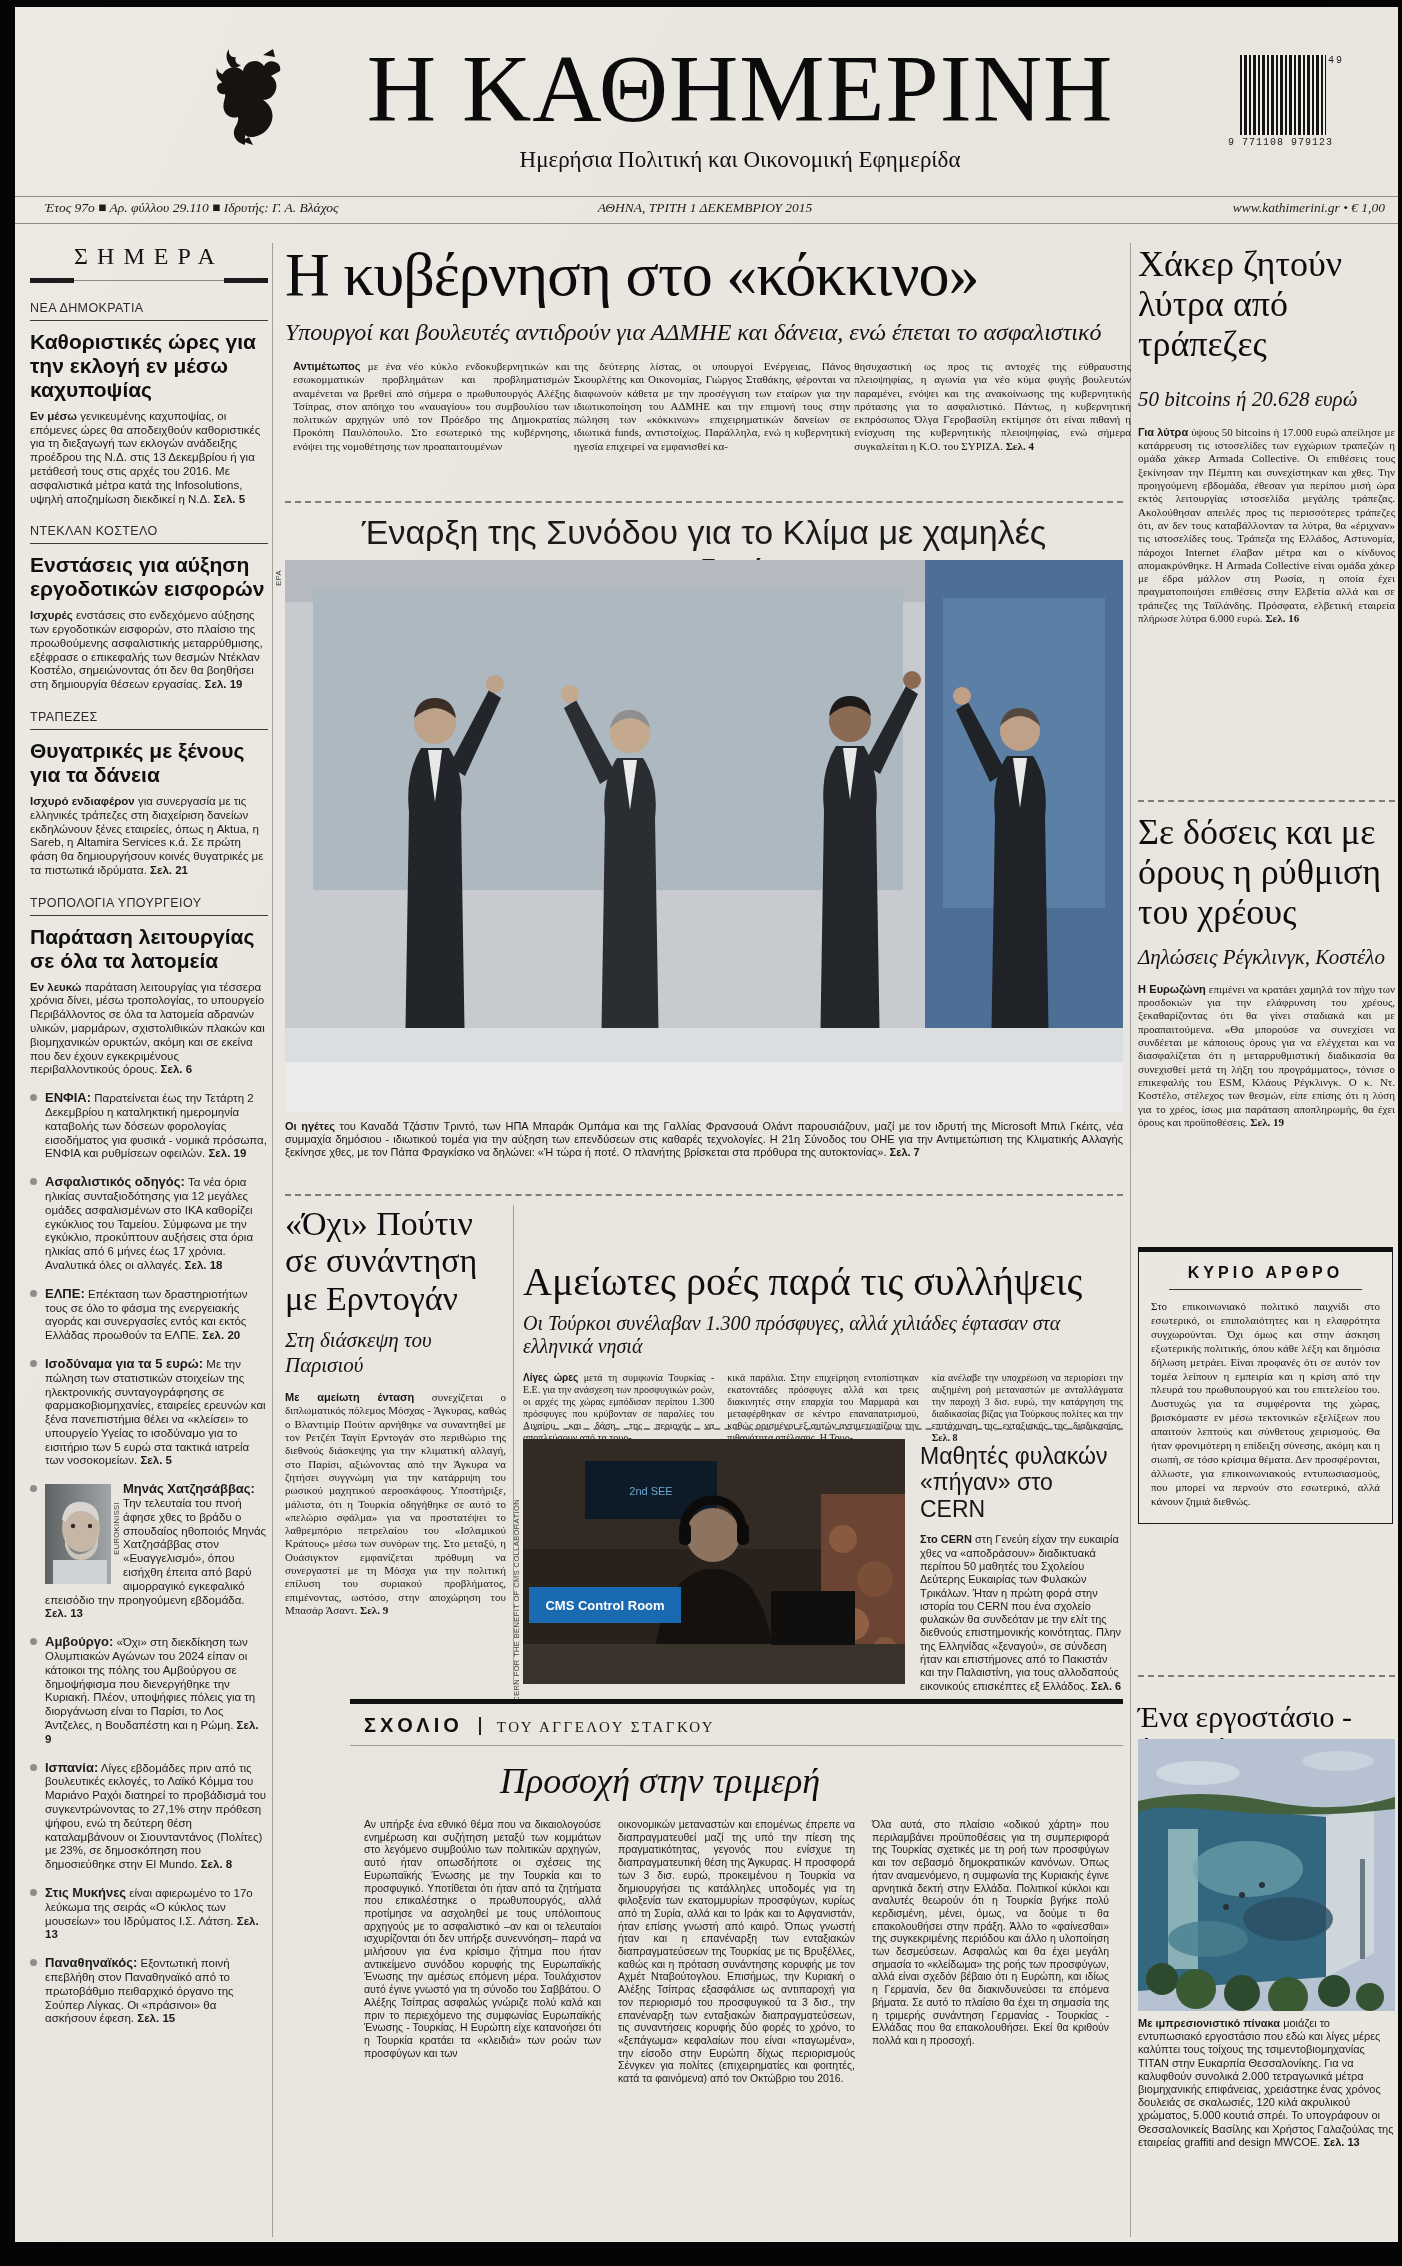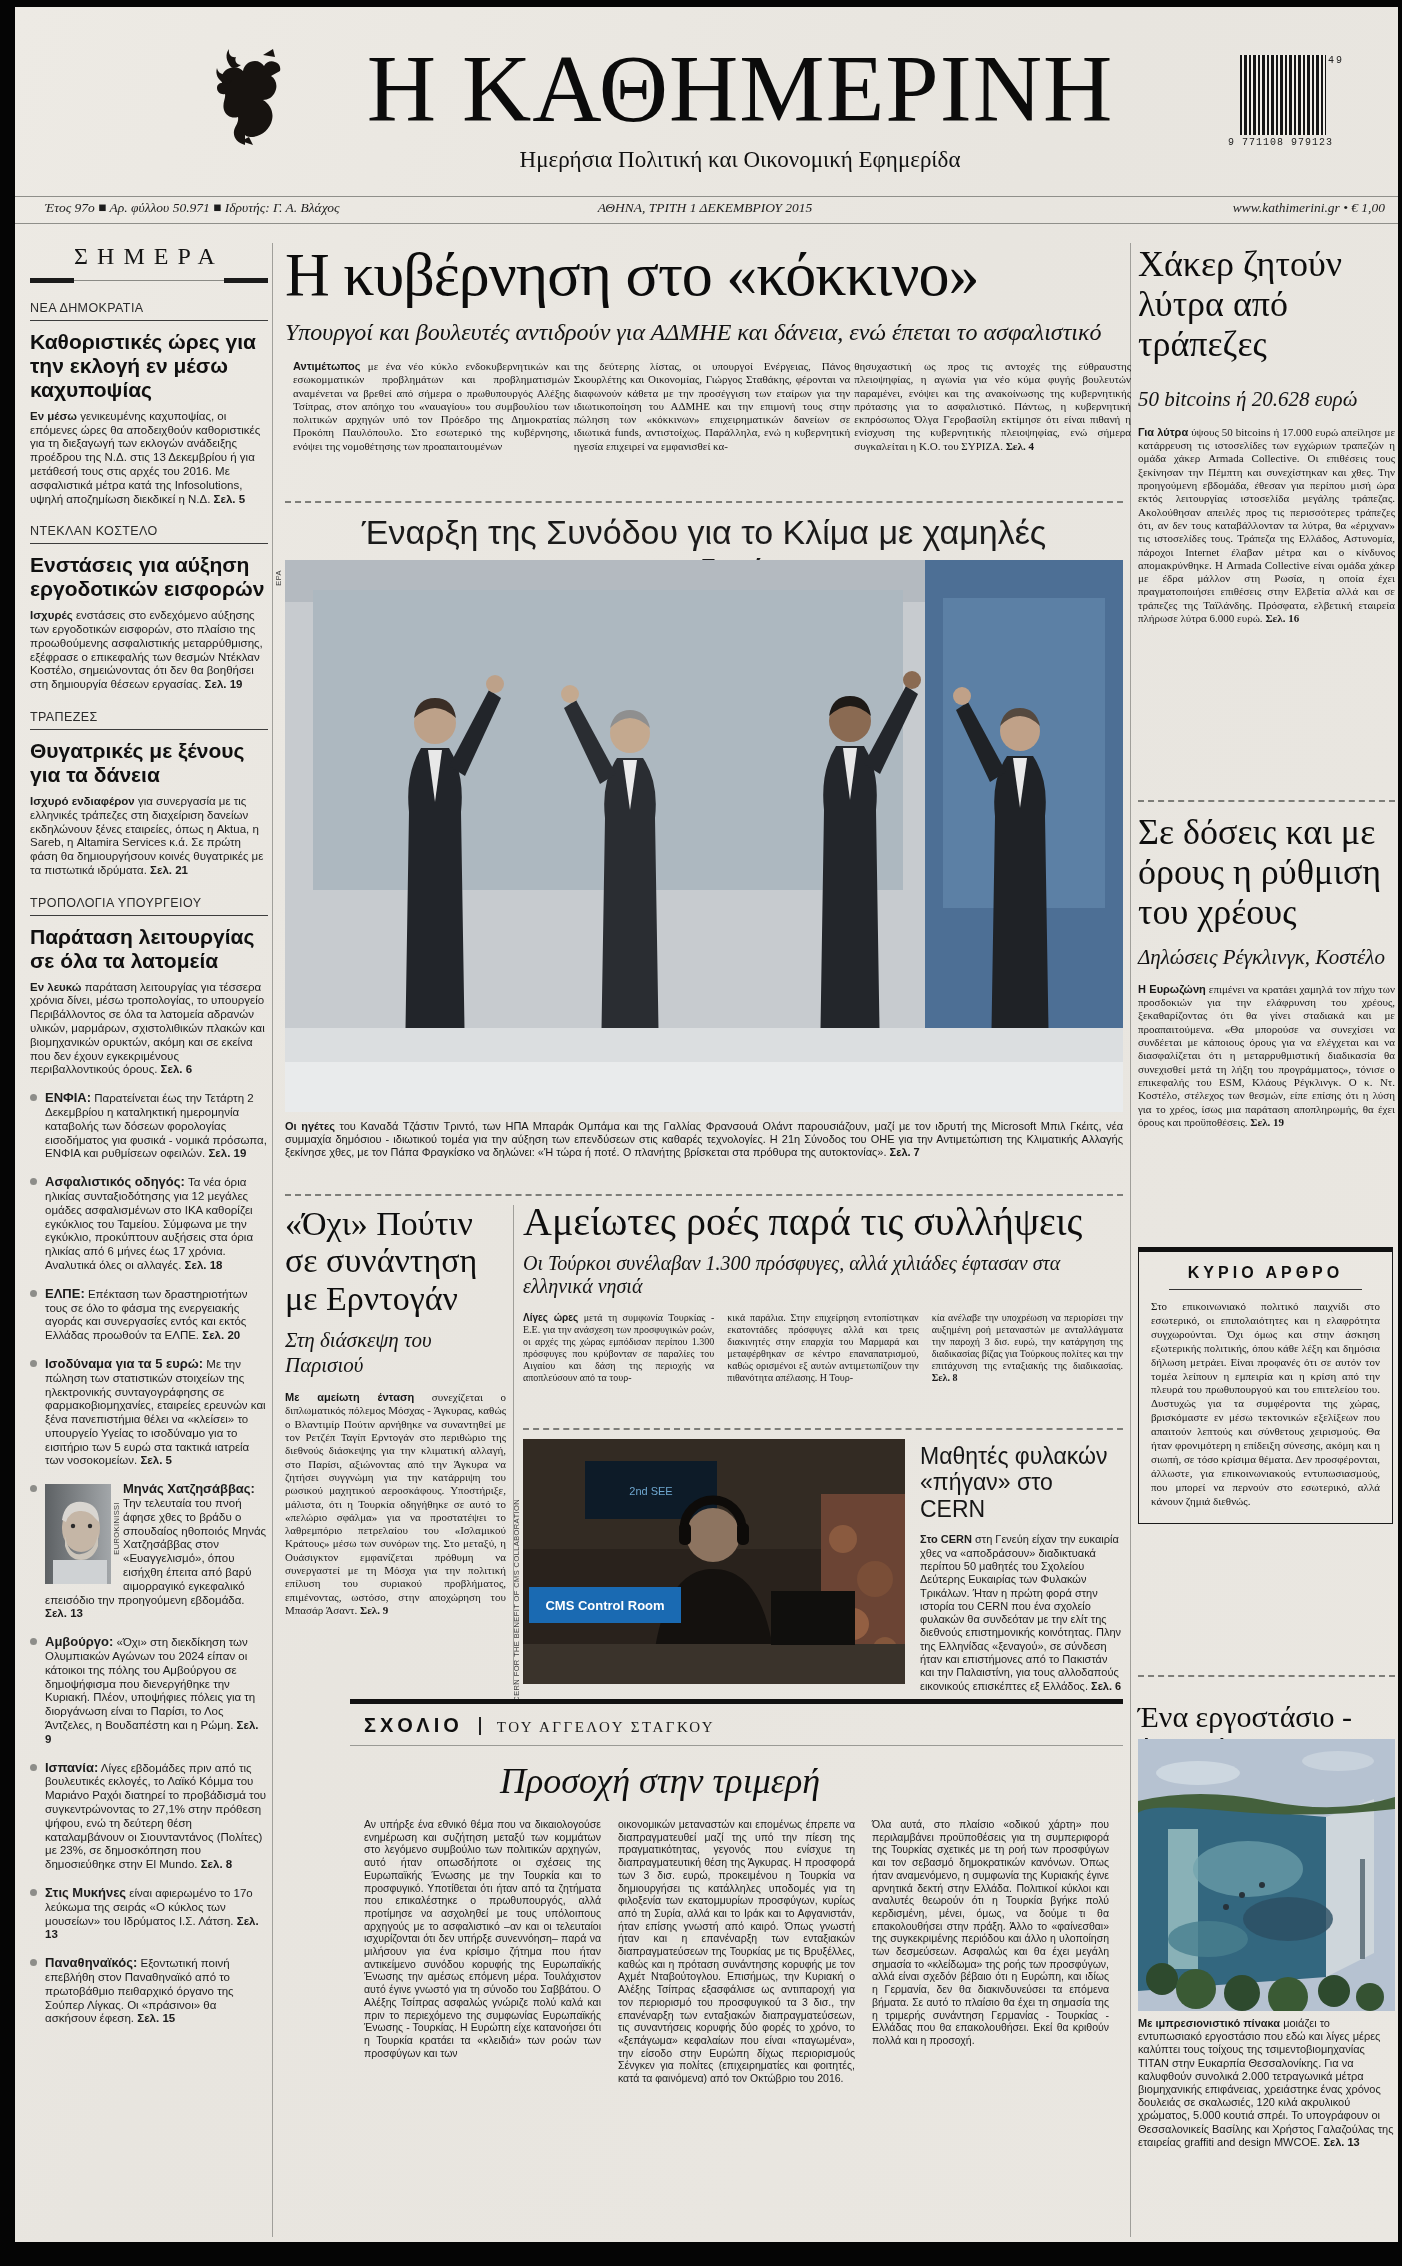--- a/index.html
+++ b/index.html
@@ -52,21 +52,21 @@
   .clim-head{left:270px;top:506px;width:838px;text-align:center;font-size:34px;color:#1a1a1a;}
   .photo-main{left:270px;top:553px;width:838px;height:552px;}
   .cap-main{left:270px;top:1113px;width:838px;font-size:11px;line-height:1.18;text-align:justify;color:#161616;}
 
   .putin{left:270px;top:1198px;width:221px;}
   .putin-h{font-size:34px;line-height:1.1;color:#0e0e0e;}
   .putin-d{font-size:21px;font-style:italic;margin-top:11px;}
   .putin-b{margin-top:13px;font-size:11px;line-height:1.21;text-align:justify;
            font-family:"Liberation Serif",serif;color:#171717;}
 
-  .flows{left:508px;top:1194px;width:600px;}
+  .flows{left:508px;top:1254px;width:600px;}
   .flows-h{font-size:40px;line-height:1.05;color:#0e0e0e;}
   .flows-d{font-size:20px;font-style:italic;margin-top:9px;}
   .flows-cols{display:flex;gap:13px;margin-top:14px;}
   .flows-cols div{flex:1;font-size:10px;line-height:1.21;text-align:justify;
                   font-family:"Liberation Serif",serif;color:#171717;}
 
   .cern-photo{left:508px;top:1432px;width:382px;height:245px;border-radius:18px;}
   .cern-text{left:905px;top:1436px;width:203px;}
   .cern-h{font-size:23px;line-height:1.15;color:#161616;}
   .cern-b{margin-top:11px;font-size:11px;line-height:1.21;color:#1b1b1b;}
@@ -110,21 +110,21 @@
       <path fill="#171310" d="M30 96l12 4-4-8zM52 10l10-6 2 8z"></path>
     </svg>
     <div class="abs mast-sub">Ημερήσια Πολιτική και Οικονομική Εφημερίδα</div>
     <div class="abs mast-title">Η ΚΑΘΗΜΕΡΙΝΗ</div>
     <div class="abs barcode"></div>
     <div class="abs barcode-num">9 771108 979123</div>
     <div class="abs barcode-corner">49</div>
 
     <div class="hl-h" style="left:0;top:189px;width:1383px"></div>
     <div class="hl-h" style="left:0;top:216px;width:1383px"></div>
-    <div class="abs edline" style="left:30px;top:193px">Έτος 97ο ■ Αρ. φύλλου 50.971 ■ Ιδρυτής: Γ. Α. Βλάχος</div>
+    <div class="abs edline" style="left:30px;top:193px">Έτος 97ο ■ Αρ. φύλλου 29.110 ■ Ιδρυτής: Γ. Α. Βλάχος</div>
     <div class="abs edline" style="left:430px;top:193px;width:520px;text-align:center">ΑΘΗΝΑ, ΤΡΙΤΗ 1 ΔΕΚΕΜΒΡΙΟΥ 2015</div>
     <div class="abs edline" style="left:1080px;top:193px;width:290px;text-align:right">www.kathimerini.gr  •  € 1,00</div>
 
     <div class="hl-v" style="left:257px;top:236px;height:1994px"></div>
     <div class="hl-v" style="left:1115px;top:236px;height:1994px"></div>
 
     <aside class="abs sidebar">
       <div class="simera">ΣΗΜΕΡΑ</div>
       <div class="dbl-rule">
           <i></i>

